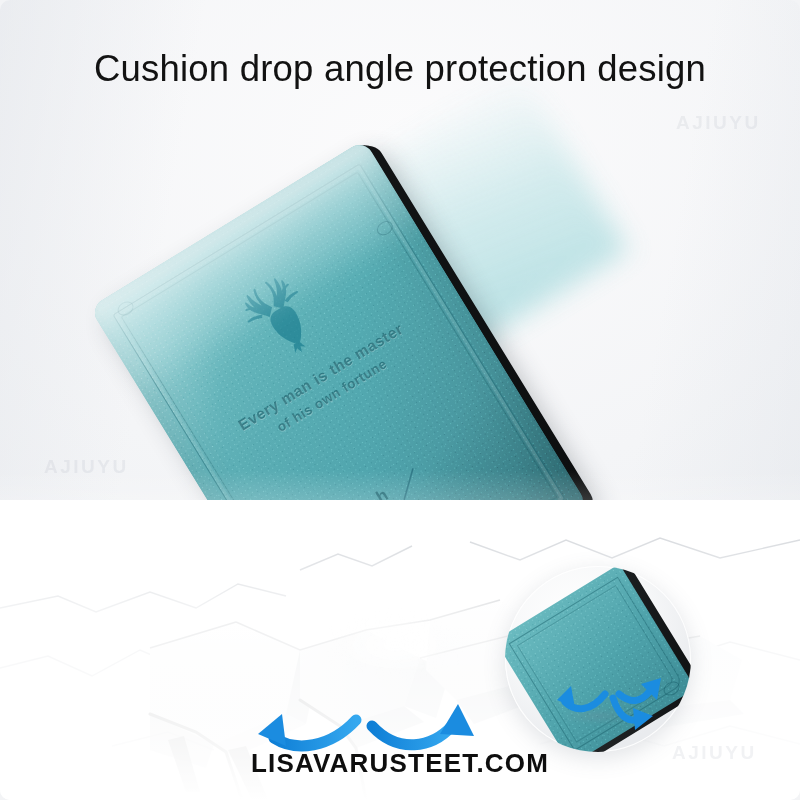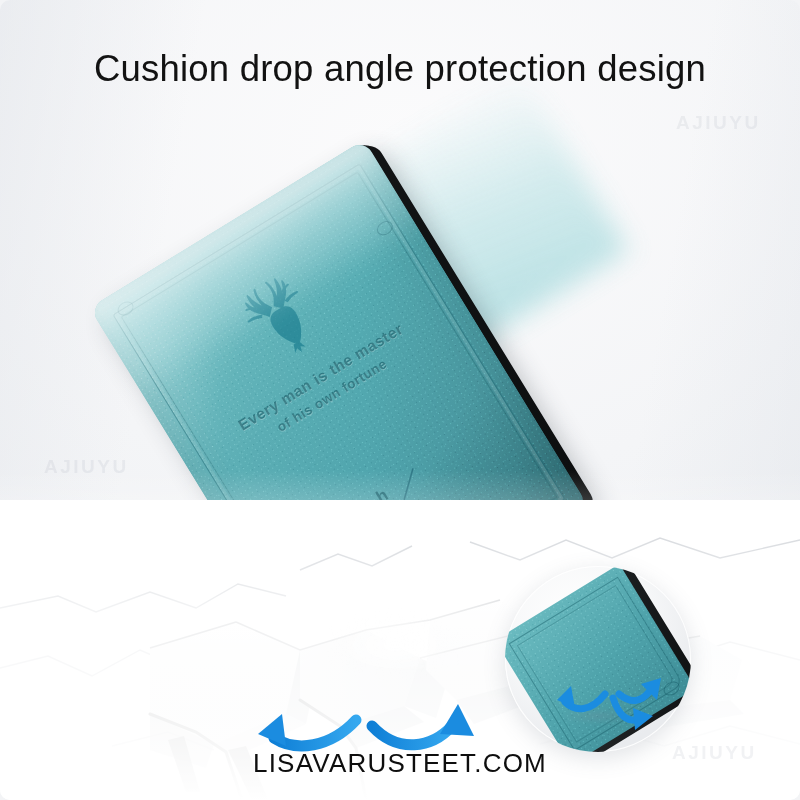--- a/index.html
+++ b/index.html
@@ -159,21 +159,21 @@
   .insetLoop{position:absolute;right:12px;bottom:6px;width:15px;height:11px;
     border:1.3px solid rgba(20,88,100,.45);border-radius:50%;}
   .insetArrows{position:absolute;left:52px;top:112px;width:110px;height:62px;}
   .insetShadow{position:absolute;left:38px;bottom:28px;width:110px;height:16px;border-radius:50%;
     background:radial-gradient(50% 50% at 50% 50%, rgba(120,135,150,.35), rgba(120,135,150,0) 72%);
     filter:blur(3px);}
 
   
   .brand{
     position:absolute;left:0;right:0;top:748px;text-align:center;
-    font-size:26px;font-weight:400;letter-spacing:1.2px;color:#0e0e0e;
+    font-size:26px;font-weight:700;letter-spacing:1.2px;color:#0e0e0e;
     text-shadow:0 1px 2px rgba(255,255,255,.8);
   }
 </style>
 </head>
 <body>
 
 <div id="stage">
 
   <div class="vignette"></div>
 

